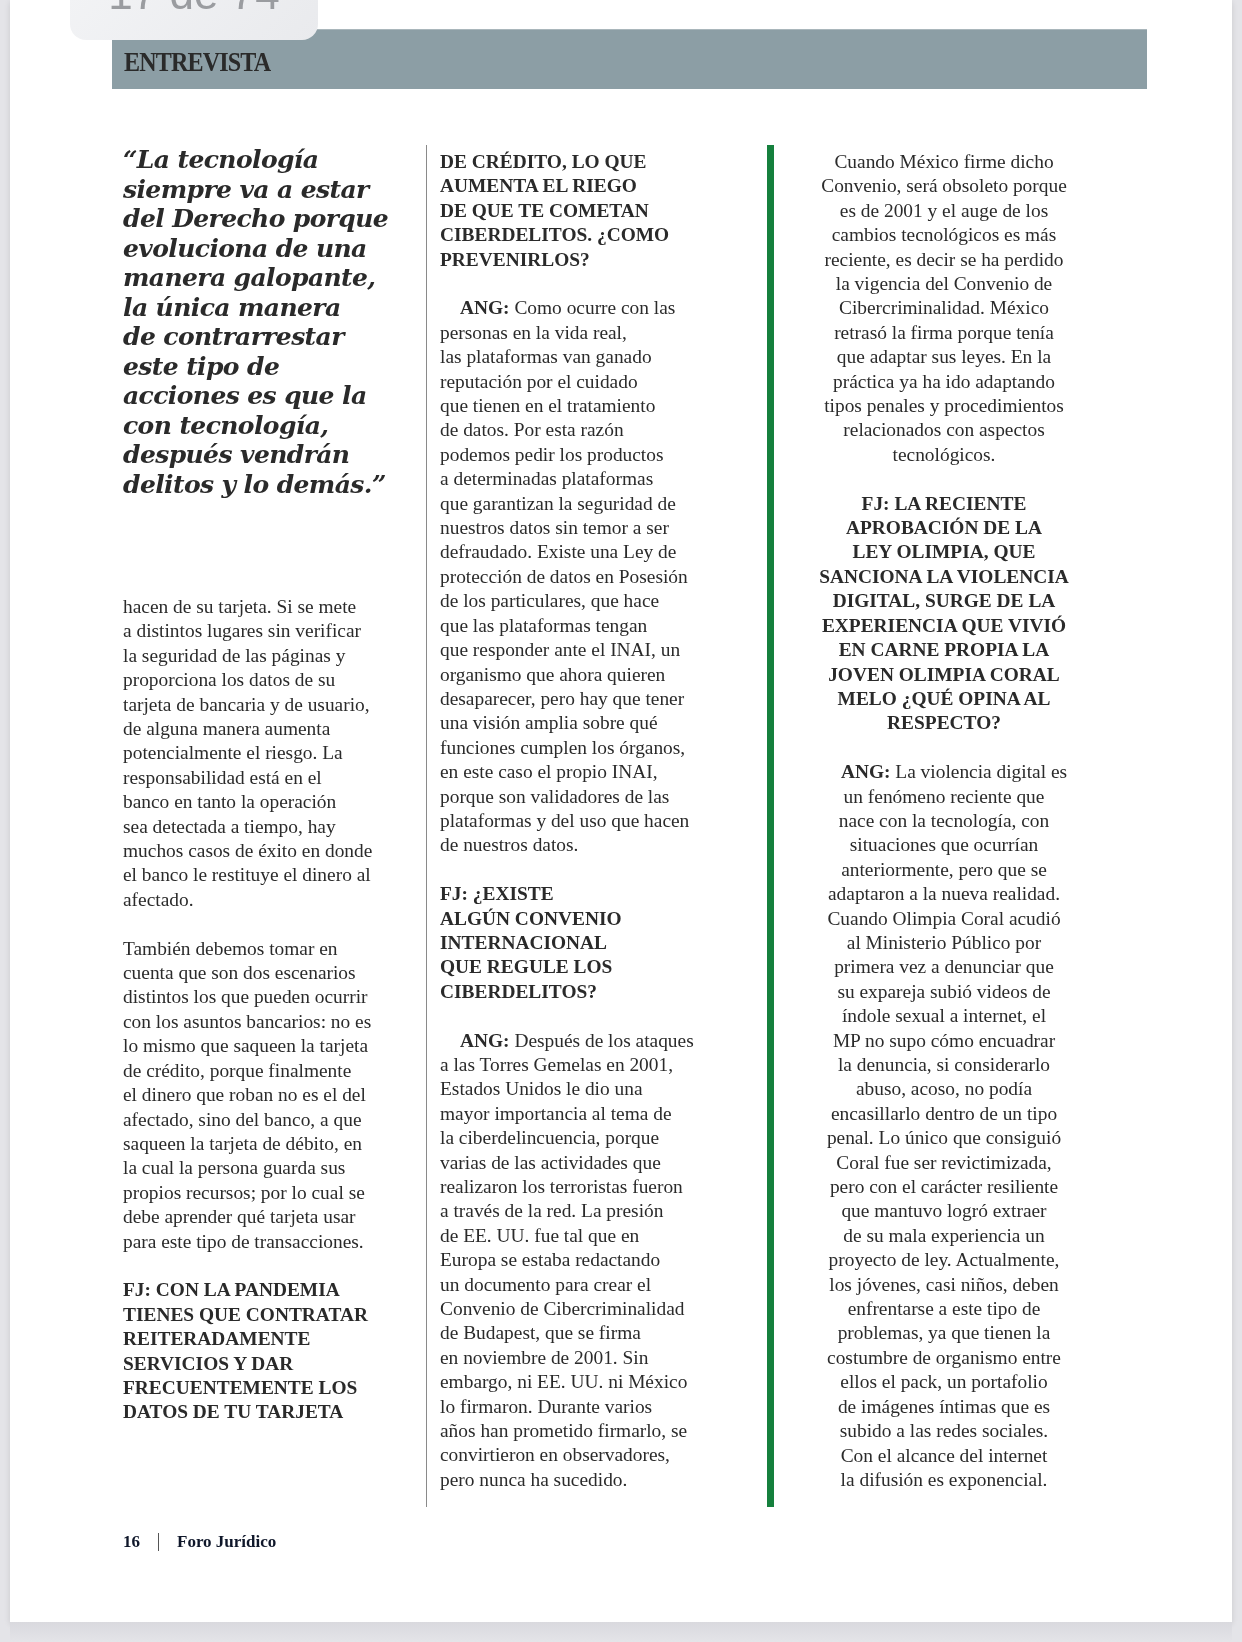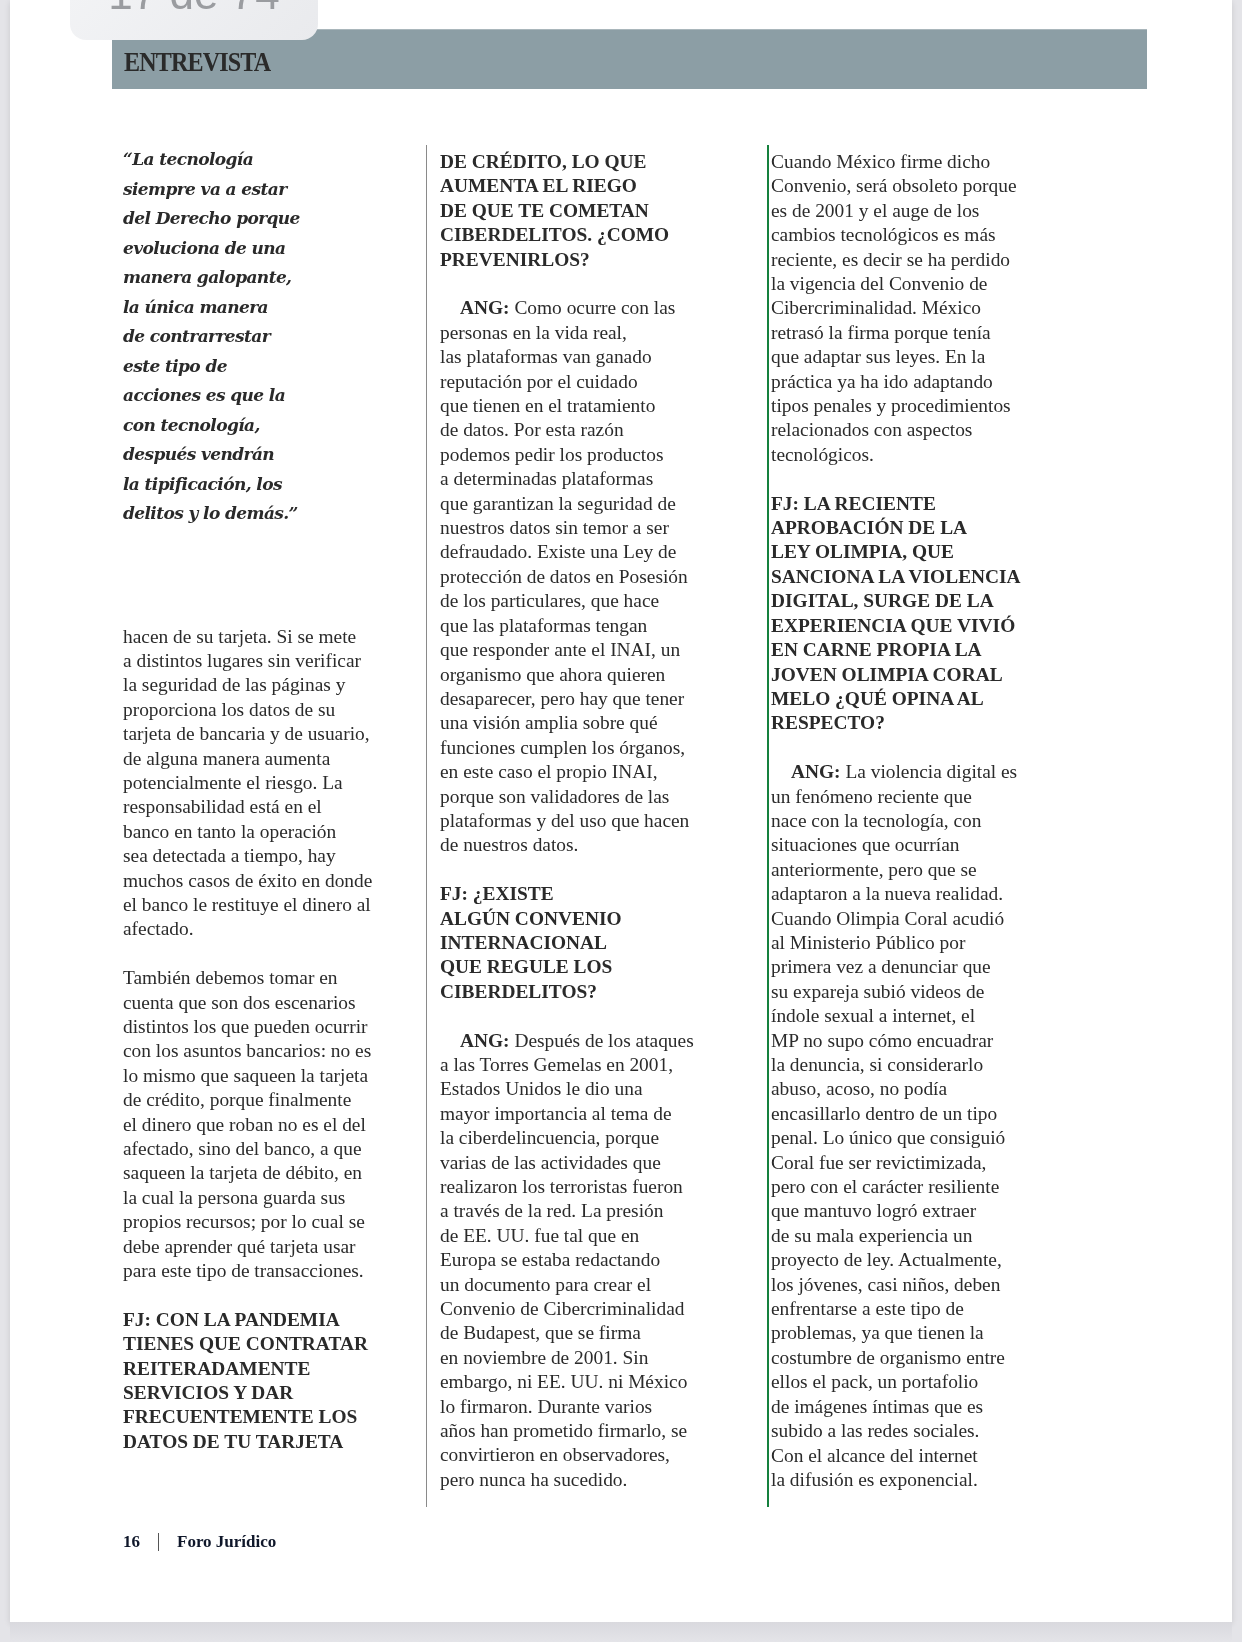--- a/index.html
+++ b/index.html
@@ -47,27 +47,27 @@
     }
     .col {
       position: absolute; top: 145px;
       color: #2b2b2b;
       font-family: "Liberation Serif", serif;
       font-size: 19.4px;
       line-height: 24.4px;
     }
     .col-1 { left: 113px; width: 300px; }
     .col-2 { left: 429px; width: 320px; border-left: 1px solid #8a8a8a; padding-left: 13px; margin-left: -13px; height: 1362px; top: 145px; }
-    .col-3 { left: 770px; width: 320px; border-left: 2px solid #15803d; padding-left: 2px; margin-left: -13px; height: 1362px; top: 145px; }
+    .col-3 { left: 770px; width: 320px; border-left: 7px solid #15803d; padding-left: 27px; margin-left: -13px; height: 1362px; top: 145px; text-align: center; }
     .col-2 .inner, .col-3 .inner { padding-top: 5px; }
     .quote {
       font-family: "DejaVu Serif", serif;
       font-style: italic;
       font-weight: bold;
-      font-size: 17px;
+      font-size: 25px;
       line-height: 29.5px;
       color: #2a2a2a;
       letter-spacing: -0.6px;
     }
     .line { display: block; white-space: nowrap; }
     .question {
       font-weight: bold;
       text-transform: none;
       color: #2a2a2a;
     }
@@ -110,21 +110,20 @@
           <span class="line">siempre va a estar</span>
           <span class="line">del Derecho porque</span>
           <span class="line">evoluciona de una</span>
           <span class="line">manera galopante,</span>
           <span class="line">la única manera</span>
           <span class="line">de contrarrestar</span>
           <span class="line">este tipo de</span>
           <span class="line">acciones es que la</span>
           <span class="line">con tecnología,</span>
           <span class="line">después vendrán</span>
-          <span class="line">la tipificación, los</span>
           <span class="line">delitos y lo demás.”</span>
         </div>
       <div style="height:96px"></div>
       <div>
           <span class="line">hacen de su tarjeta. Si se mete</span>
           <span class="line">a distintos lugares sin verificar</span>
           <span class="line">la seguridad de las páginas y</span>
           <span class="line">proporciona los datos de su</span>
           <span class="line">tarjeta de bancaria y de usuario,</span>
           <span class="line">de alguna manera aumenta</span>

